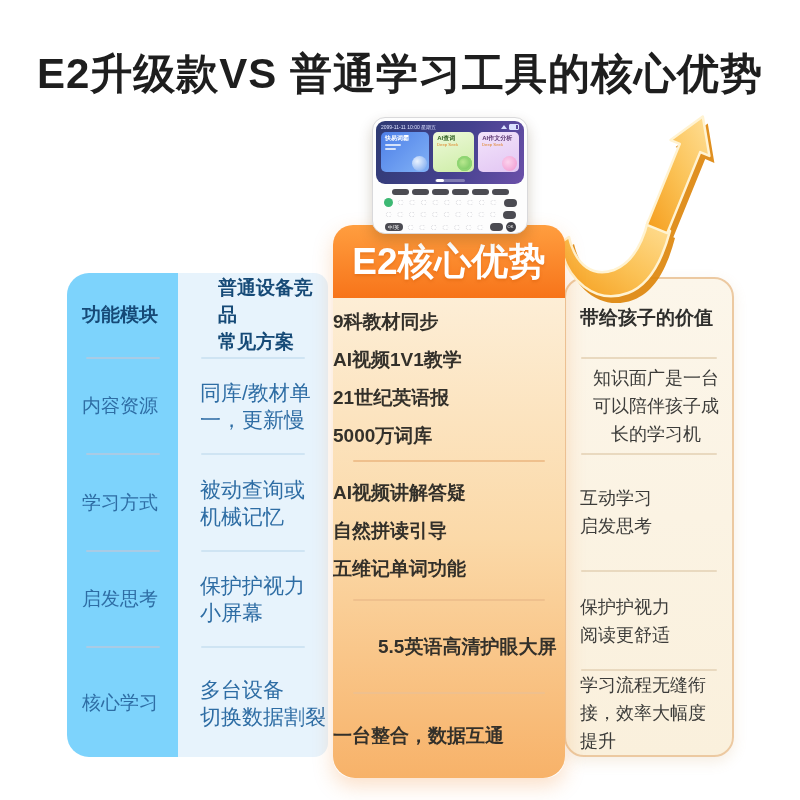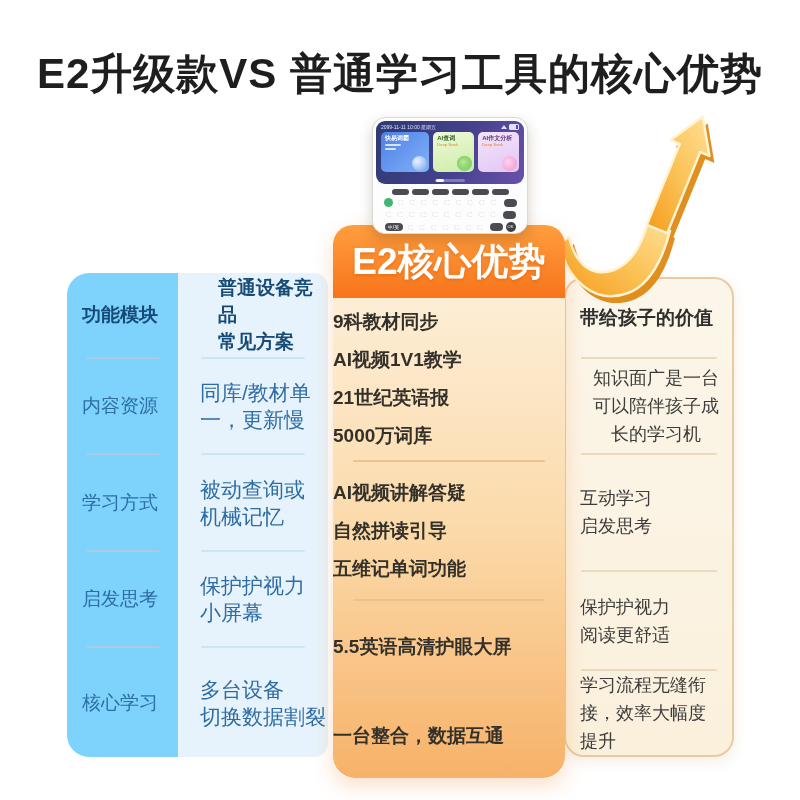--- a/index.html
+++ b/index.html
@@ -86,21 +86,21 @@
   .comp-row:last-child{height:109px;}
 
   .e2-banner{height:73px;border-radius:20px 20px 0 0;text-align:center;line-height:73px;
              background:linear-gradient(180deg,#ff9e3f 0%,#f7741a 100%);
              font-size:37px;font-weight:900;color:#ffffff;
              text-shadow:0 2px 3px rgba(205,85,0,.35);}
   .e2-body{height:480px;border-radius:0 0 22px 22px;display:flex;flex-direction:column;
            background:linear-gradient(180deg,#fdeed6 0%,#fbd9a8 50%,#f7b269 100%);}
   .e2-cell{font-size:19px;font-weight:bold;color:#33302a;
            white-space:pre-line;line-height:38px;}
-  .e2-c1{height:162px;} .e2-c2{height:137px;} .e2-c3{height:91px;} .e2-c4{flex:1;}
+  .e2-c1{height:162px;} .e2-c2{height:137px;} .e2-c3{height:91px;margin-left:45px;} .e2-c4{flex:1;}
 
   .val-header{height:78px;padding-left:14px;font-size:19px;font-weight:bold;color:#2f2f2d;}
   .val-row{padding-left:14px;font-size:18px;color:#3c3c3a;white-space:pre-line;line-height:28px;}
   .val-r1{height:94px;text-align:center;} .val-r2{height:116px;} .val-r3{height:97px;} .val-r4{flex:1;}
 </style>
 </head>
 <body>
 
 <div class="canvas">
 

